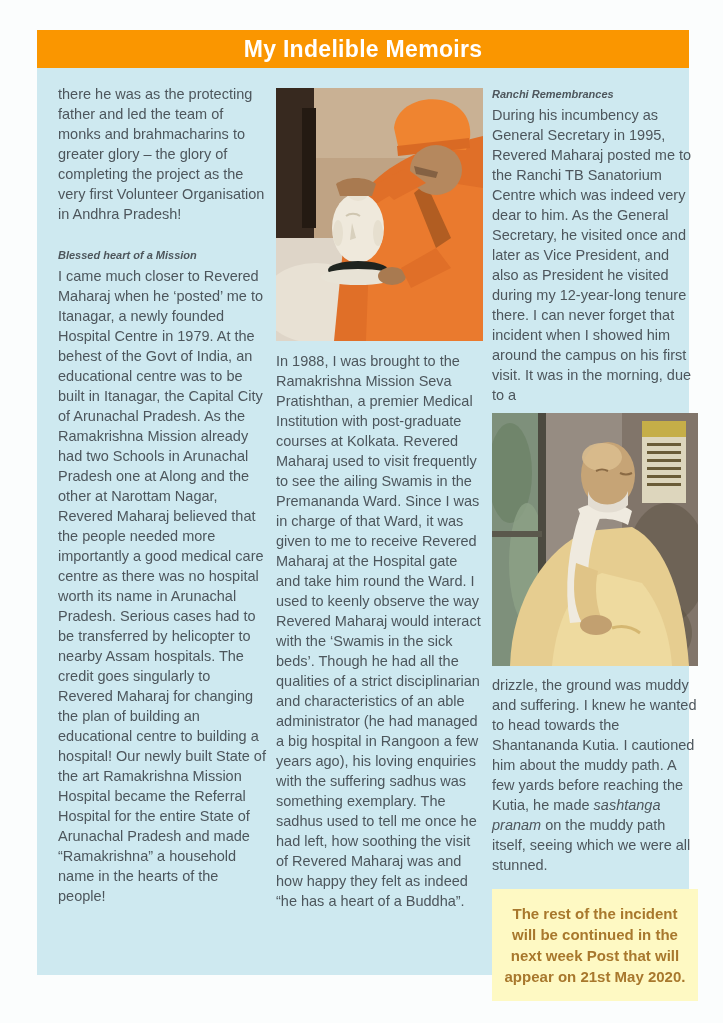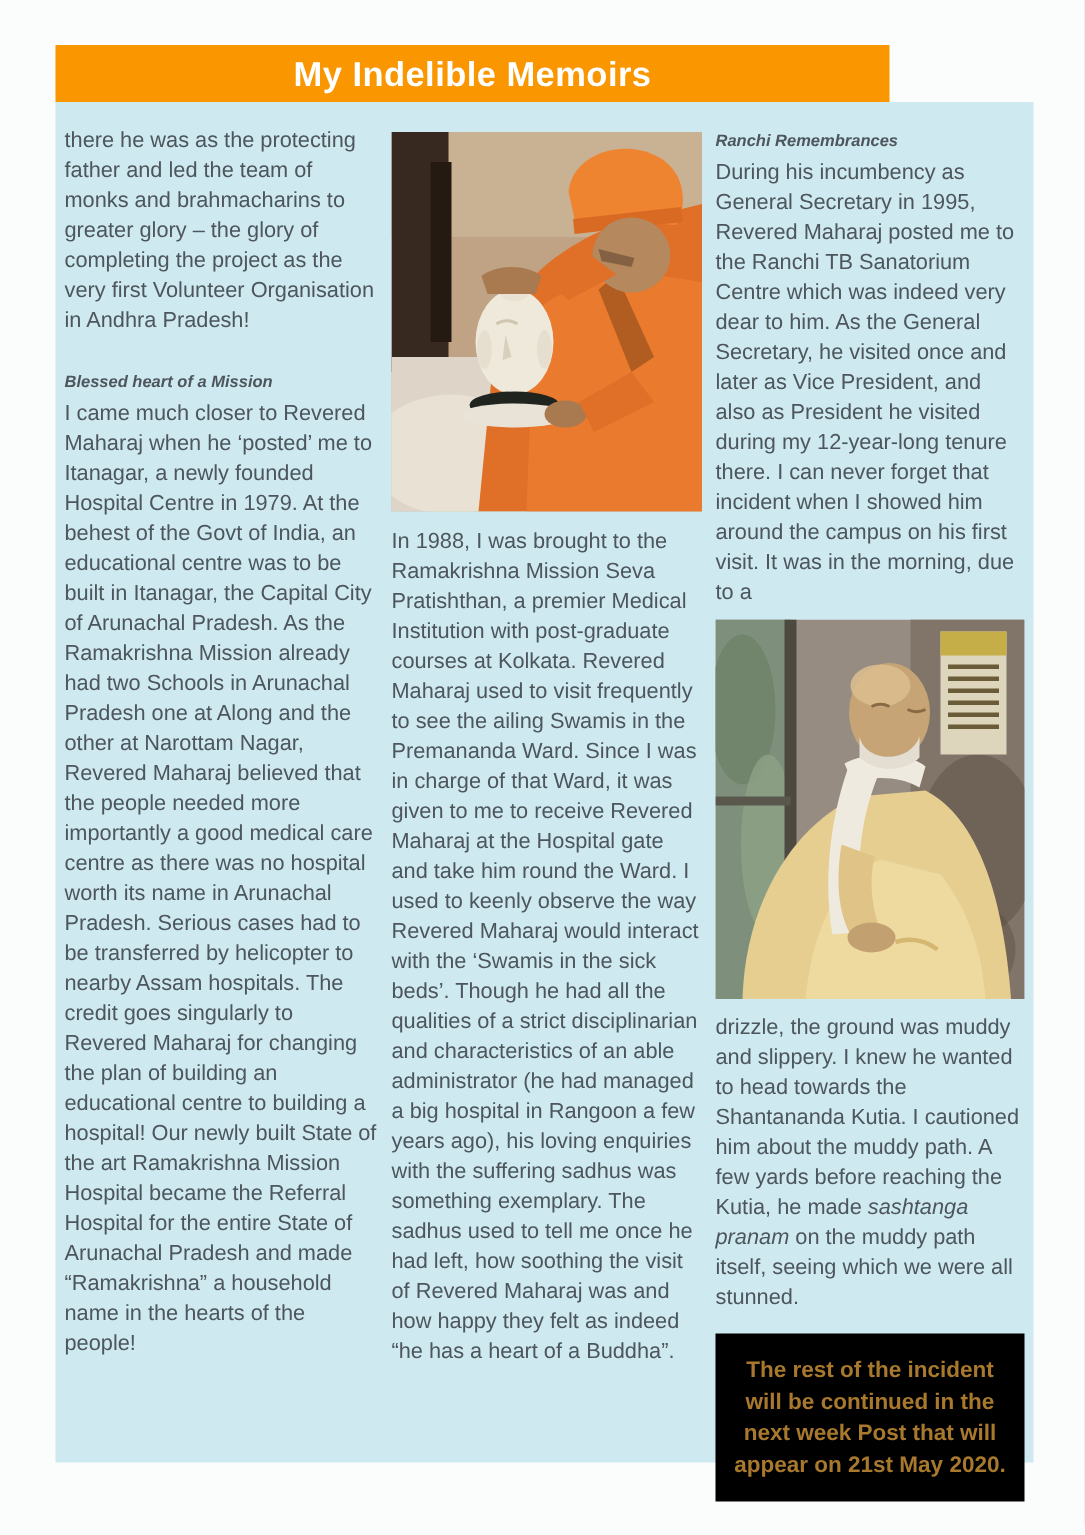--- a/index.html
+++ b/index.html
@@ -4,58 +4,58 @@
 <style>
   html,body{margin:0;padding:0;}
   body{
     width:723px;height:1023px;
     background:#fbfdfd;
     font-family:"Liberation Sans","DejaVu Sans",sans-serif;
     position:relative;
     overflow:hidden;
   }
   .page-header{
-    position:absolute;left:37px;top:30px;width:556px;height:38px;
+    position:absolute;left:37px;top:30px;width:652px;height:38px;
     background:#fa9600;
     display:flex;align-items:center;justify-content:center;
   }
   .page-header h1{
     margin:0;color:#ffffff;font-size:23px;font-weight:600;letter-spacing:.3px;
   }
   .content{
     position:absolute;left:37px;top:68px;width:652px;height:907px;
     background:#cee9f0;
     box-sizing:border-box;
     padding:16px 6px 0 6px;
     display:flex;
     gap:9px;
     color:#4d565c;
     font-size:14.5px;
     line-height:20px;
   }
   .col{flex:0 0 auto;}
-  .col-1{width:209px;}
+  .col-1{width:209px;margin-left:15px;}
   .col-2{width:207px;}
   .col-3{width:206px;}
   .col p{margin:0;}
   .col .spacer{height:21px;}
   .subhead{
     font-weight:700;font-style:italic;margin:0;
     font-size:11px;line-height:21px;
   }
   .photo{
     width:100%;
     display:block;
   }
   .photo-1{height:253px;margin:4px 0 10px 0;}
   .photo-2{height:253px;margin:8px 0 9px 0;}
   .photo svg{display:block;width:100%;height:100%;}
   .notice{
     margin-top:14px;
-    background:#000000;
+    background:#fef9c3;
     color:#a8782d;
     font-weight:600;
     text-align:center;
     padding:14px 10px;
     box-sizing:border-box;
     font-size:15px;
     line-height:21px;
   }
   .italic{font-style:italic;}
 </style>
@@ -153,18 +153,18 @@
         <path d="M96,78 C100,96 130,96 136,78 L136,92 C126,102 106,102 96,92 Z" fill="#e3ddd2"></path>
         <path d="M128,60 C132,62 136,62 140,60" stroke="#8a6a44" stroke-width="2" fill="none"></path>
         <path d="M104,58 C108,56 112,56 116,58" stroke="#8a6a44" stroke-width="2" fill="none"></path>
 
         <path d="M84,150 C80,175 82,195 90,210 L112,212 C104,195 102,175 106,158 Z" fill="#e0c487"></path>
         <ellipse cx="104" cy="212" rx="16" ry="10" fill="#c2a070"></ellipse>
         <path d="M120,215 C130,212 140,214 148,220" stroke="#caa85e" stroke-width="3" fill="none" opacity="0.7"></path>
       </svg>
     </div>
 
-    <p><span>drizzle, the ground was muddy and slippery. I knew he wanted to head towards the Shantananda Kutia. I cautioned him about the muddy path. A few yards before reaching the Kutia, he made </span><span class="italic">sashtanga pranam</span><span> on the muddy path itself, seeing which we were all stunned.</span></p>
+    <p><span>drizzle, the ground was muddy and suffering. I knew he wanted to head towards the Shantananda Kutia. I cautioned him about the muddy path. A few yards before reaching the Kutia, he made </span><span class="italic">sashtanga pranam</span><span> on the muddy path itself, seeing which we were all stunned.</span></p>
 
     <div class="notice">The rest of the incident will be continued in the next week Post that will appear on 21st May 2020.</div>
   </section>
 
 </main>
 
 </body></html>

